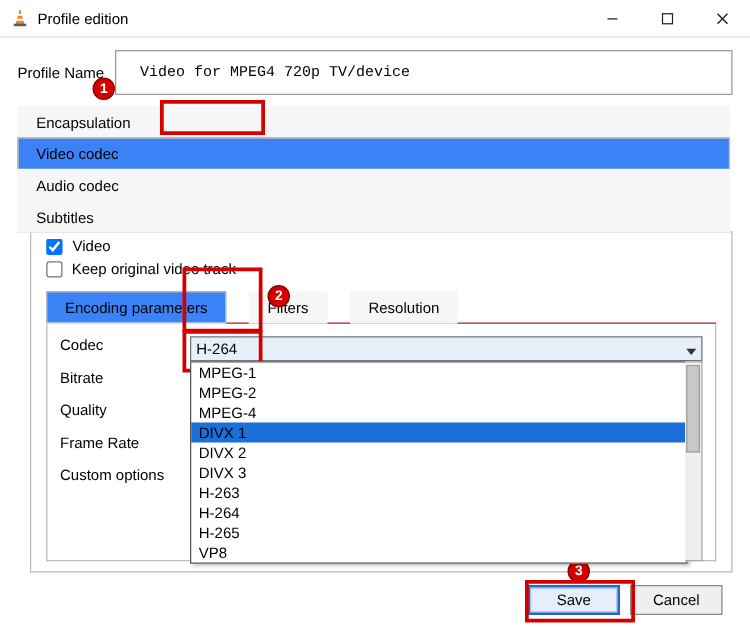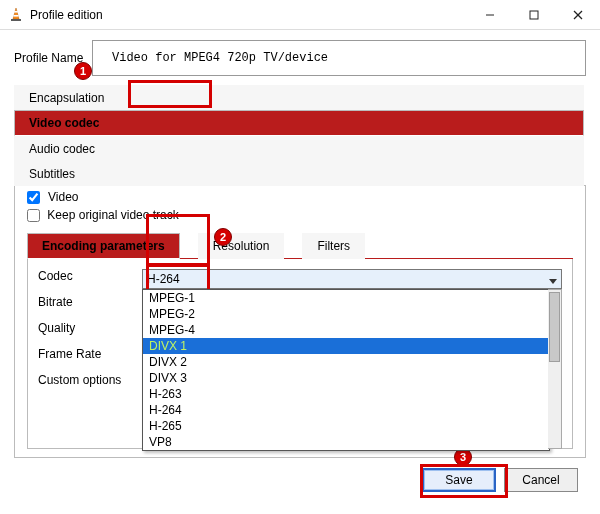--- a/index.html
+++ b/index.html
@@ -32,25 +32,26 @@
   .row label.lbl { width: 78px; }
   .textfield {
     flex:1; height:36px; border:1px solid #999; padding:1px 19px; font-family:Liberation Mono, monospace; font-size:12px;
   }
   .tabs { display:flex; border-bottom:1px solid #bbb; margin-top:6px;flex-direction:column; }
   .tab {
     padding:5px 14px; border:1px solid transparent; border-bottom:none;
     margin-right:2px; position:relative; top:1px; background:#f6f6f6;
   }
   .tab.active {
-    border-color:#bbb; background:#b91c1c; border-bottom:1px solid #fff;font-weight:bold;
+    border-color:#bbb; background:#3b82f6; border-bottom:1px solid #fff;
   }
   .groupbox {
     border:1px solid #bbb; margin-top:0; padding:10px 12px 8px 12px;
     position:relative;
+    margin-left:10px;
   }
   .groupbox > .legend {
     position:absolute; top:-8px; left:8px; background:#fff; padding:0 4px;
     display:flex; align-items:center; gap:4px;
   }
   input[type=checkbox]{ margin:0 4px 0 0; vertical-align:middle; }
   .chkrow { margin: 6px 0 10px 0; }
   .subtabs { display:flex; border-bottom:1px solid #b91c1c; margin-bottom:0;gap:16px; }
   .subpane { border:1px solid #bbb; border-top:none; padding:10px 10px 34px 10px; position:relative; min-height:190px;}
   .paramrow { display:flex; height:26px; }
@@ -64,21 +65,21 @@
   }
   .combo-display .arrow {
     position:absolute; right:4px; top:5px;
   }
   .dropdown {
     position:absolute; left:0; top:20px; right:12px;
     border:1px solid #555; background:#fff; z-index:5;
     box-shadow: 2px 2px 3px rgba(0,0,0,0.25);
   }
   .dropdown .opt { padding:1px 6px; height:16px; line-height:15px; white-space:nowrap; }
-  .dropdown .opt.sel { background:#1a6fd8; color:#bef264; }
+  .dropdown .opt.sel { background:#1a6fd8; color:#000000; }
   .dd-scroll {
     position:absolute; right:0; top:20px; width:14px; bottom:-0px;
     border:1px solid #aaa; border-left:none; background:#efefef; z-index:5;
     height: 160px;
   }
   .dd-scroll .thumb { position:absolute; left:1px; right:1px; top:2px; height:70px; background:#c8c8c8; border:1px solid #9e9e9e; }
   .buttons { position:absolute; right:22px; bottom:22px; display:flex; gap:8px; }
   .btn {
     min-width:74px; height:24px; border:1px solid #888; background:#efefef;
     padding:0 14px; font-family:inherit; font-size:12px;
@@ -146,22 +147,22 @@
       <span>Video</span>
     </div>
 
     <div class="chkrow" style="margin-top:4px;">
       <input type="checkbox" style="">
       <span>Keep original video track</span>
     </div>
 
     <div class="subtabs">
       <div class="tab active">Encoding parameters</div>
+      <div class="tab">Filters</div>
       <div class="tab">Resolution</div>
-      <div class="tab">Filters</div>
     </div>
 
     <div class="subpane">
 
       <div class="paramrow">
         <div class="plabel">Codec</div>
         <div class="combo">
           <div class="combo-display">
             <span>H-264</span>
             <span class="arrow">

